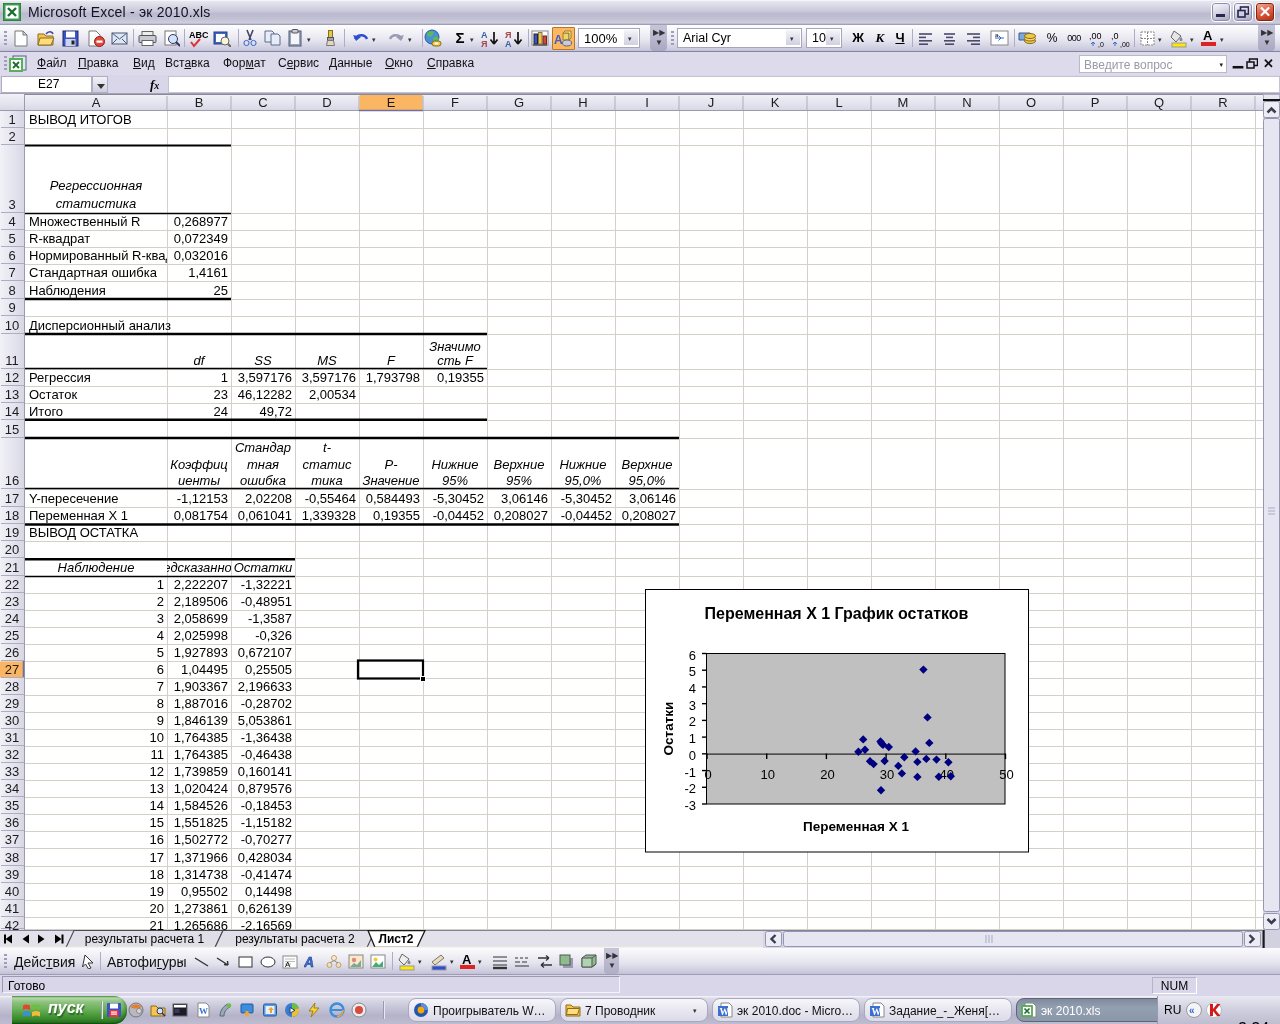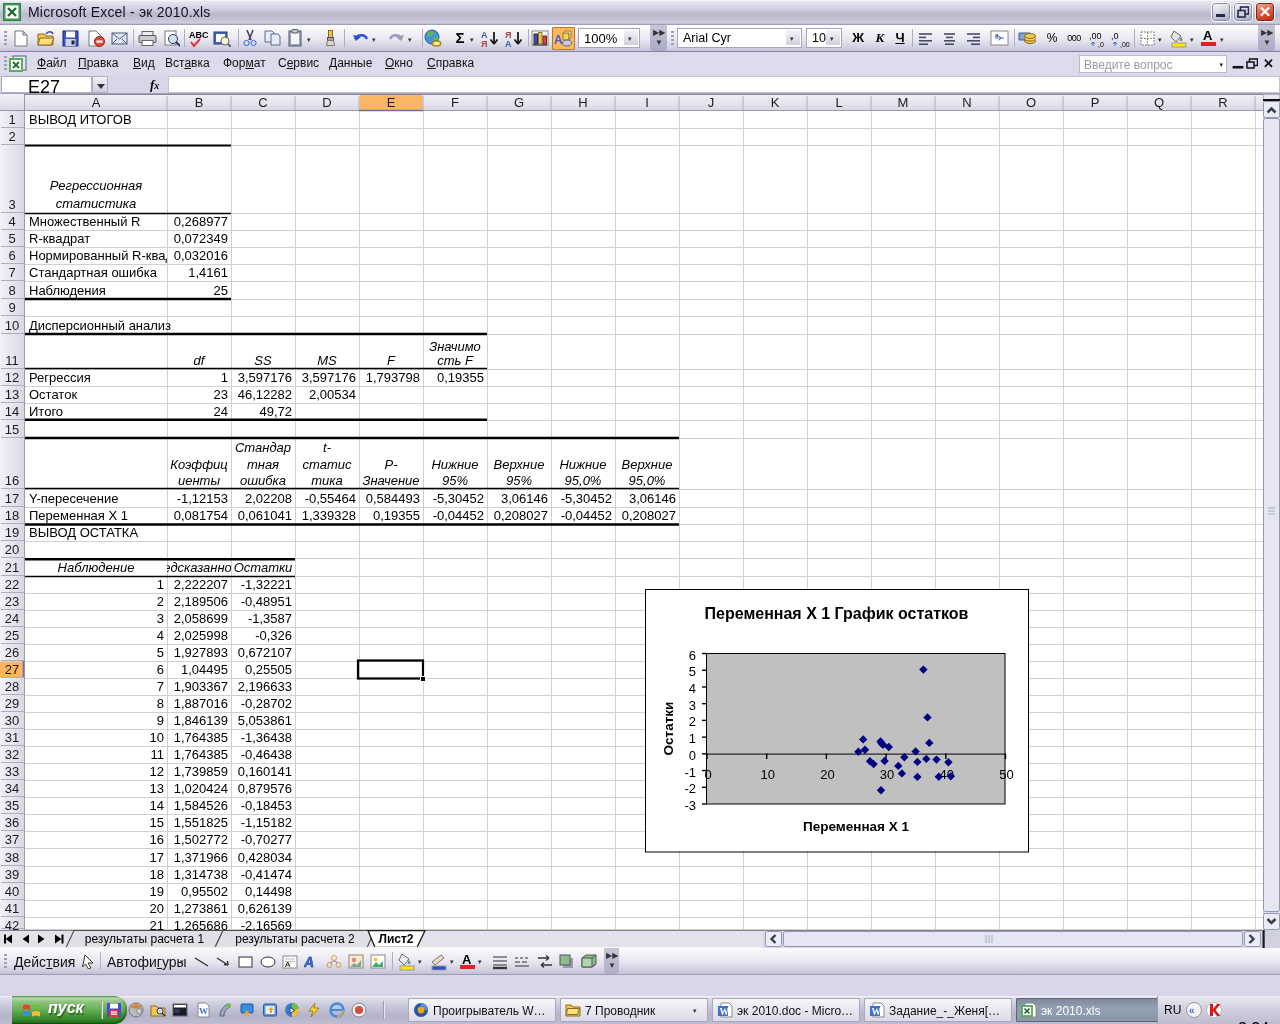--- a/index.html
+++ b/index.html
@@ -25,21 +25,21 @@
 
 #menu{left:0;top:52px;width:1280px;height:23px;background:#dcdaeb}
 #menu span.m{position:absolute;top:4px;font-size:12px;color:#111}
 #qbox{position:absolute;left:1079px;top:3px;width:148px;height:18px;background:#fff;border:1px solid #b9b8c9;
 font-size:12px;color:#9a99a8;padding:2px 0 0 4px}
 #qbox .da{position:absolute;right:3px;top:5px;font-size:7px;color:#222}
 .wbtn{position:absolute;top:4px;font-size:13px;font-weight:bold;color:#111}
 
 #fbar{left:0;top:75px;width:1280px;height:19px;background:#d8d6e8;border-bottom:1px solid #a3a2b8}
 #nbox{position:absolute;left:1px;top:1px;width:91px;height:17px;background:#fff;border:1px solid #b0afc2;
-font-size:18px;padding-left:26px}
+font-size:12px;padding-left:36px}
 #ndrop{position:absolute;left:92px;top:1px;width:16px;height:17px;background:linear-gradient(#f2f2f8,#cfcee0);border:1px solid #b0afc2}
 #ndrop:after{content:"";position:absolute;left:4px;top:7px;border:4px solid transparent;border-top:5px solid #333}
 #fx{position:absolute;left:150px;top:2px;font-size:13px;font-style:italic;font-family:"Liberation Serif",serif;font-weight:bold}
 #finput{position:absolute;left:168px;top:1px;width:1112px;height:17px;background:#fff;border:1px solid #c4c3d2}
 
 #tabbar{left:0;top:930px;width:1280px;height:18px;background:#4d7c0f}
 
 #dbar{left:0;top:948px;width:1280px;height:27px;
 background:linear-gradient(#fbfbfd,#e6e5ef 55%,#cbcadd 92%,#c0bfd4 100%);border-bottom:1px solid #9d9cb4}
 .dtxt{position:absolute;top:6px;font-size:14px;color:#111}
@@ -48,21 +48,21 @@
 #sbar .got{position:absolute;left:8px;top:4px;font-size:12px}
 #numlk{position:absolute;left:1152px;top:2px;width:45px;height:17px;border:1px solid #b5b4c6;border-right-color:#fff;border-bottom-color:#fff;
 font-size:12px;text-align:center;padding-top:1px}
 
 #task{left:0;top:996px;width:1280px;height:28px;
 background:linear-gradient(#f6f6fa 0%,#dddce9 8%,#c4c3d6 45%,#b4b3c9 70%,#bdbcd0 100%)}
 #start{position:absolute;left:12px;top:0;width:115px;height:28px;border-radius:0 13px 13px 0;
 background:linear-gradient(#3f8f38 0%,#b9d8ab 7%,#8cc17c 22%,#6db25c 45%,#459635 72%,#2b7a24 96%,#226b1c 100%);
 box-shadow:inset -2px -2px 3px rgba(0,60,0,.35), inset 0 -1px 0 rgba(0,40,0,.3)}
 #start .st{position:absolute;left:36px;top:3px;color:#fff;font-weight:bold;font-style:italic;font-size:16px;text-shadow:1px 1.5px 1px rgba(20,60,20,.55)}
-.tkb{position:absolute;top:2px;height:24px;border-radius:1px;border:1px solid #a9a8bf;
+.tkb{position:absolute;top:2px;height:24px;border-radius:8px;border:1px solid #a9a8bf;
 background:linear-gradient(#f6f6fa,#e7e6f0 55%,#dbdae8);font-size:12px;color:#111}
 .tkb .lab{position:absolute;left:24px;top:5px;white-space:nowrap;overflow:hidden}
 .tkb.on{background:linear-gradient(#7f8b9d,#93a0b2 40%,#8a97a9);border-color:#5c6678;color:#fff}
 #tray{position:absolute;left:1157px;top:0;width:123px;height:28px;
 background:linear-gradient(#e9e9f1,#cfcedF 50%,#bfbed0 100%);border-left:1px solid #9998ae}
 #tray .ru{position:absolute;left:6px;top:7px;font-size:12px;color:#000}
 #tray .clk{position:absolute;left:80px;top:24px;font-size:16px;color:#000}
 </style></head><body>
 <div id="root">
     <div id="title" class="abs">
@@ -849,20 +849,25 @@
         <rect x="2" y="2" width="10" height="10" fill="#8fbc8f" stroke="#555"></rect>
       </svg>
       <svg class="abs" style="left:580px;top:5px" width="19" height="18" viewBox="0 0 19 18">
         <path d="M2 5l4-3h10v9l-4 3H2z" fill="#8fbc8f" stroke="#555"></path>
         <path d="M2 5h10v9H2zM12 5l4-3M12 14l4-3" fill="#aed4ae" stroke="#555"></path>
       </svg>
       <div class="abs" style="left:604px;top:0;width:15px;height:26px;background:linear-gradient(#c6c5d8,#aFaec6);border-radius:0 0 4px 4px"></div>
       <div class="abs" style="left:606px;top:3px;font-size:8px;color:#333">▶▶</div>
       <div class="abs" style="left:608px;top:13px;font-size:8px;color:#333">▼</div>
     </div>
+    <div id="sbar" class="abs">
+      <div class="abs" style="left:2px;top:1px;width:618px;height:17px;border:1px solid #9a99b4;border-right-color:#f4f4fa;border-bottom-color:#f4f4fa"></div>
+      <div class="got">Готово</div>
+      <div id="numlk">NUM</div>
+    </div>
     <div id="task" class="abs">
       <div id="start">
         <svg class="abs" style="left:10px;top:5px" width="20" height="18" viewBox="0 0 20 18">
           <path d="M1 4.5C3 3 5 3 8 4.5V9C5 7.5 3 7.5 1 9z" fill="#e4452c"></path>
           <path d="M10 4.5c3-1.5 5-1.5 8 0V9c-3-1.5-5-1.5-8 0z" fill="#6cbe45"></path>
           <path d="M1 11c2-1.5 4-1.5 7 0v4.5c-3-1.5-5-1.5-7 0z" fill="#3b8dde"></path>
           <path d="M10 11c3-1.5 5-1.5 8 0v4.5c-3-1.5-5-1.5-8 0z" fill="#f6b93b"></path>
         </svg>
         <div class="st">пуск</div>
       </div>

